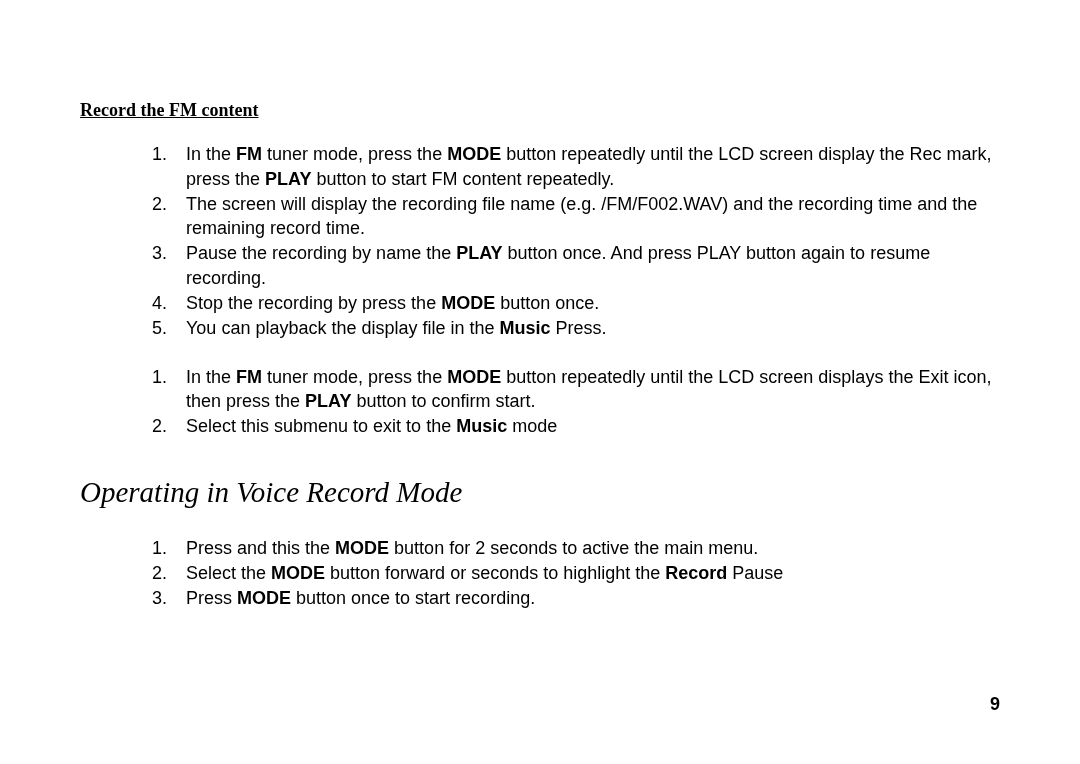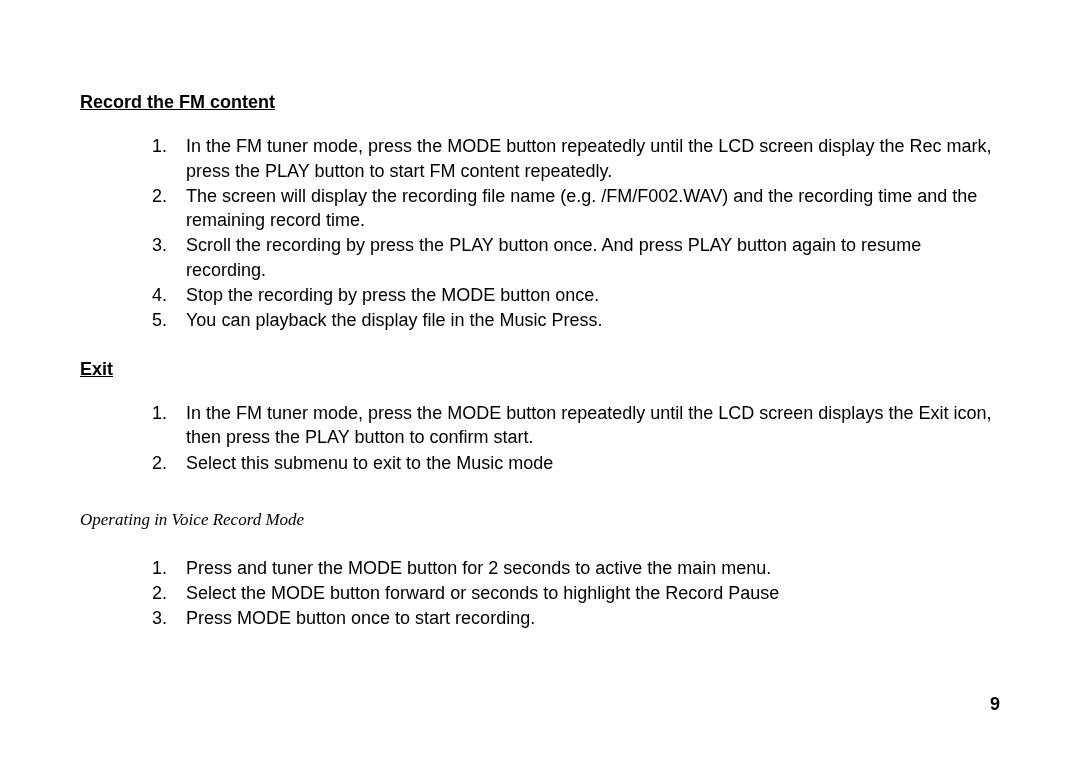--- a/index.html
+++ b/index.html
@@ -15,44 +15,45 @@
       height: 764px;
       padding: 90px 80px 20px 80px;
       font-size: 18px;
       line-height: 1.35;
       position: relative;
     }
     .section-heading {
       font-weight: bold;
       text-decoration: underline;
       margin-bottom: 20px;
-      margin-top: 0;
+      margin-top: 8px;
+      font-family: Liberation Serif, serif;
     }
     .list-container {
       margin-left: 72px;
       margin-bottom: 24px;
     }
     .list-item {
       display: flex;
       margin-bottom: 1px;
     }
     .list-number {
       min-width: 34px;
       flex-shrink: 0;
     }
     .list-text {
       flex: 1;
     }
     .bold {
-      font-weight: normal;
+      font-weight: bold;
     }
     .italic-heading {
       font-family: 'Palatino Linotype', 'Book Antiqua', Palatino, Georgia, serif;
       font-style: italic;
-      font-size: 17px;
+      font-size: 29px;
       margin-top: 34px;
       margin-bottom: 24px;
     }
     .page-number {
       position: absolute;
       bottom: 48px;
       right: 80px;
       font-weight: bold;
       font-size: 18px;
     }
@@ -66,53 +67,52 @@
     <div class="list-item">
       <div class="list-number">1.</div>
       <div class="list-text"><span>In the </span><span class="bold">FM</span><span> tuner mode, press the </span><span class="bold">MODE</span><span> button repeatedly until the LCD screen display the Rec mark, press the </span><span class="bold">PLAY</span><span> button to start FM content repeatedly.</span></div>
     </div>
     <div class="list-item">
       <div class="list-number">2.</div>
       <div class="list-text">The screen will display the recording file name (e.g. /FM/F002.WAV) and the recording time and the remaining record time.</div>
     </div>
     <div class="list-item">
       <div class="list-number">3.</div>
-      <div class="list-text"><span>Scroll the recording by press the </span><span class="bold">PLAY</span><span> button once. And press PLAY button again to resume recording.</span></div>
+      <div class="list-text"><span>Pause the recording by name the </span><span class="bold">PLAY</span><span> button once. And press PLAY button again to resume recording.</span></div>
     </div>
     <div class="list-item">
       <div class="list-number">4.</div>
       <div class="list-text"><span>Stop the recording by press the </span><span class="bold">MODE</span><span> button once.</span></div>
     </div>
     <div class="list-item">
       <div class="list-number">5.</div>
       <div class="list-text"><span>You can playback the display file in the </span><span class="bold">Music</span><span> Press.</span></div>
     </div>
   </div>
 </div>
 
 <div>
-  <div class="section-heading">Exit</div>
   <div class="list-container">
     <div class="list-item">
       <div class="list-number">1.</div>
       <div class="list-text"><span>In the </span><span class="bold">FM</span><span> tuner mode, press the </span><span class="bold">MODE</span><span> button repeatedly until the LCD screen displays the Exit icon, then press the </span><span class="bold">PLAY</span><span> button to confirm start.</span></div>
     </div>
     <div class="list-item">
       <div class="list-number">2.</div>
       <div class="list-text"><span>Select this submenu to exit to the </span><span class="bold">Music</span><span> mode</span></div>
     </div>
   </div>
 </div>
 
 <div>
   <div class="italic-heading">Operating in Voice Record Mode</div>
   <div class="list-container">
     <div class="list-item">
       <div class="list-number">1.</div>
-      <div class="list-text"><span>Press and tuner the </span><span class="bold">MODE</span><span> button for 2 seconds to active the main menu.</span></div>
+      <div class="list-text"><span>Press and this the </span><span class="bold">MODE</span><span> button for 2 seconds to active the main menu.</span></div>
     </div>
     <div class="list-item">
       <div class="list-number">2.</div>
       <div class="list-text"><span>Select the </span><span class="bold">MODE</span><span> button forward or seconds to highlight the </span><span class="bold">Record</span><span> Pause</span></div>
     </div>
     <div class="list-item">
       <div class="list-number">3.</div>
       <div class="list-text"><span>Press </span><span class="bold">MODE</span><span> button once to start recording.</span></div>
     </div>
   </div>

